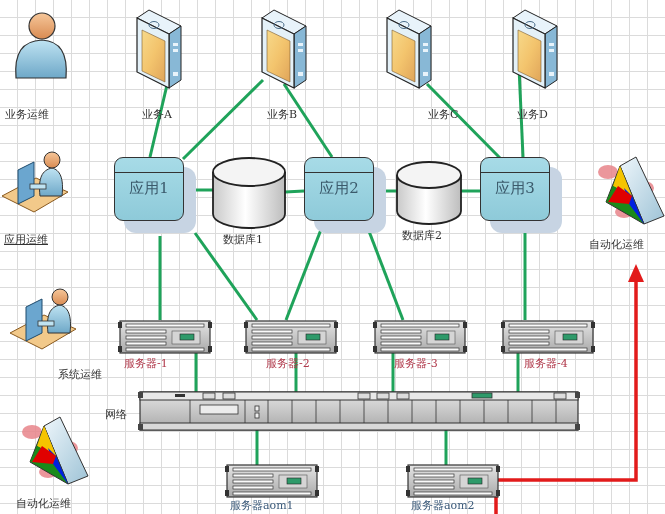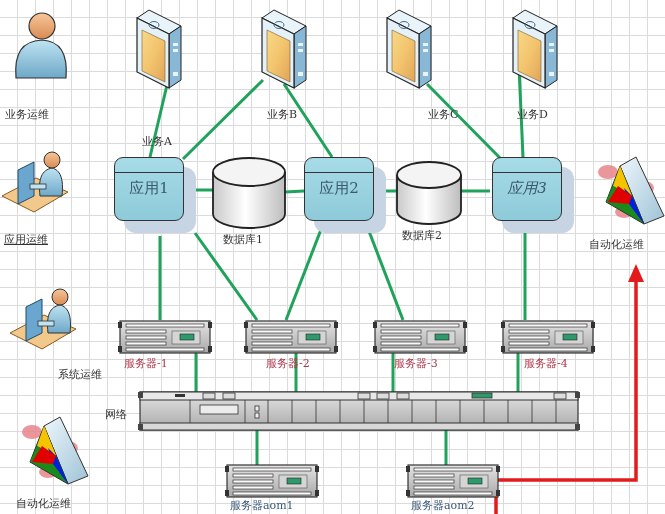--- a/index.html
+++ b/index.html
@@ -322,35 +322,35 @@
     </div>
   <div class="txt">应用1</div>
 </div>
 <div class="app" style="left:304px;top:157px;">
   <div class="shadow"></div>
   <div class="body">
       <div class="bar"></div>
     </div>
   <div class="txt">应用2</div>
 </div>
-<div class="app" style="left:492px;top:157px;font-style:italic;">
+<div class="app" style="left:480px;top:157px;">
   <div class="shadow"></div>
   <div class="body">
       <div class="bar"></div>
     </div>
   <div class="txt">应用3</div>
 </div>
 
 <div class="lbl" style="left:5px;top:107px;">业务运维</div>
 <div class="lbl" style="left:4px;top:232px;text-decoration:underline;">应用运维</div>
 <div class="lbl" style="left:14px;top:367px;margin-left:44px;">系统运维</div>
 <div class="lbl" style="left:16px;top:496px;">自动化运维</div>
 <div class="lbl" style="left:589px;top:237px;">自动化运维</div>
 
-<div class="lbl" style="left:142px;top:107px;margin-top:27px;">业务A</div>
+<div class="lbl" style="left:142px;top:107px;">业务A</div>
 <div class="lbl" style="left:267px;top:107px;">业务B</div>
 <div class="lbl" style="left:392px;top:107px;margin-left:36px;">业务C</div>
 <div class="lbl" style="left:517px;top:107px;">业务D</div>
 
 <div class="lbl" style="left:223px;top:232px;">数据库1</div>
 <div class="lbl" style="left:402px;top:228px;">数据库2</div>
 
 <div class="lbl red" style="left:124px;top:356px;">服务器-1</div>
 <div class="lbl red" style="left:266px;top:356px;">服务器-2</div>
 <div class="lbl red" style="left:394px;top:356px;">服务器-3</div>

